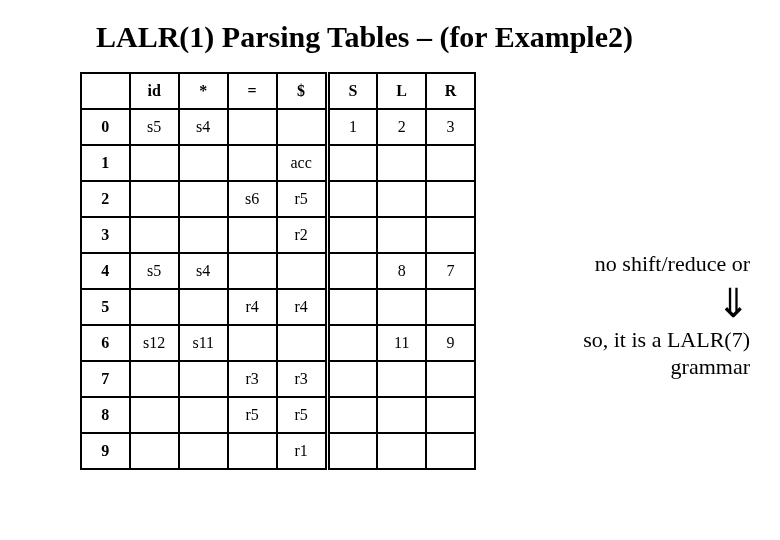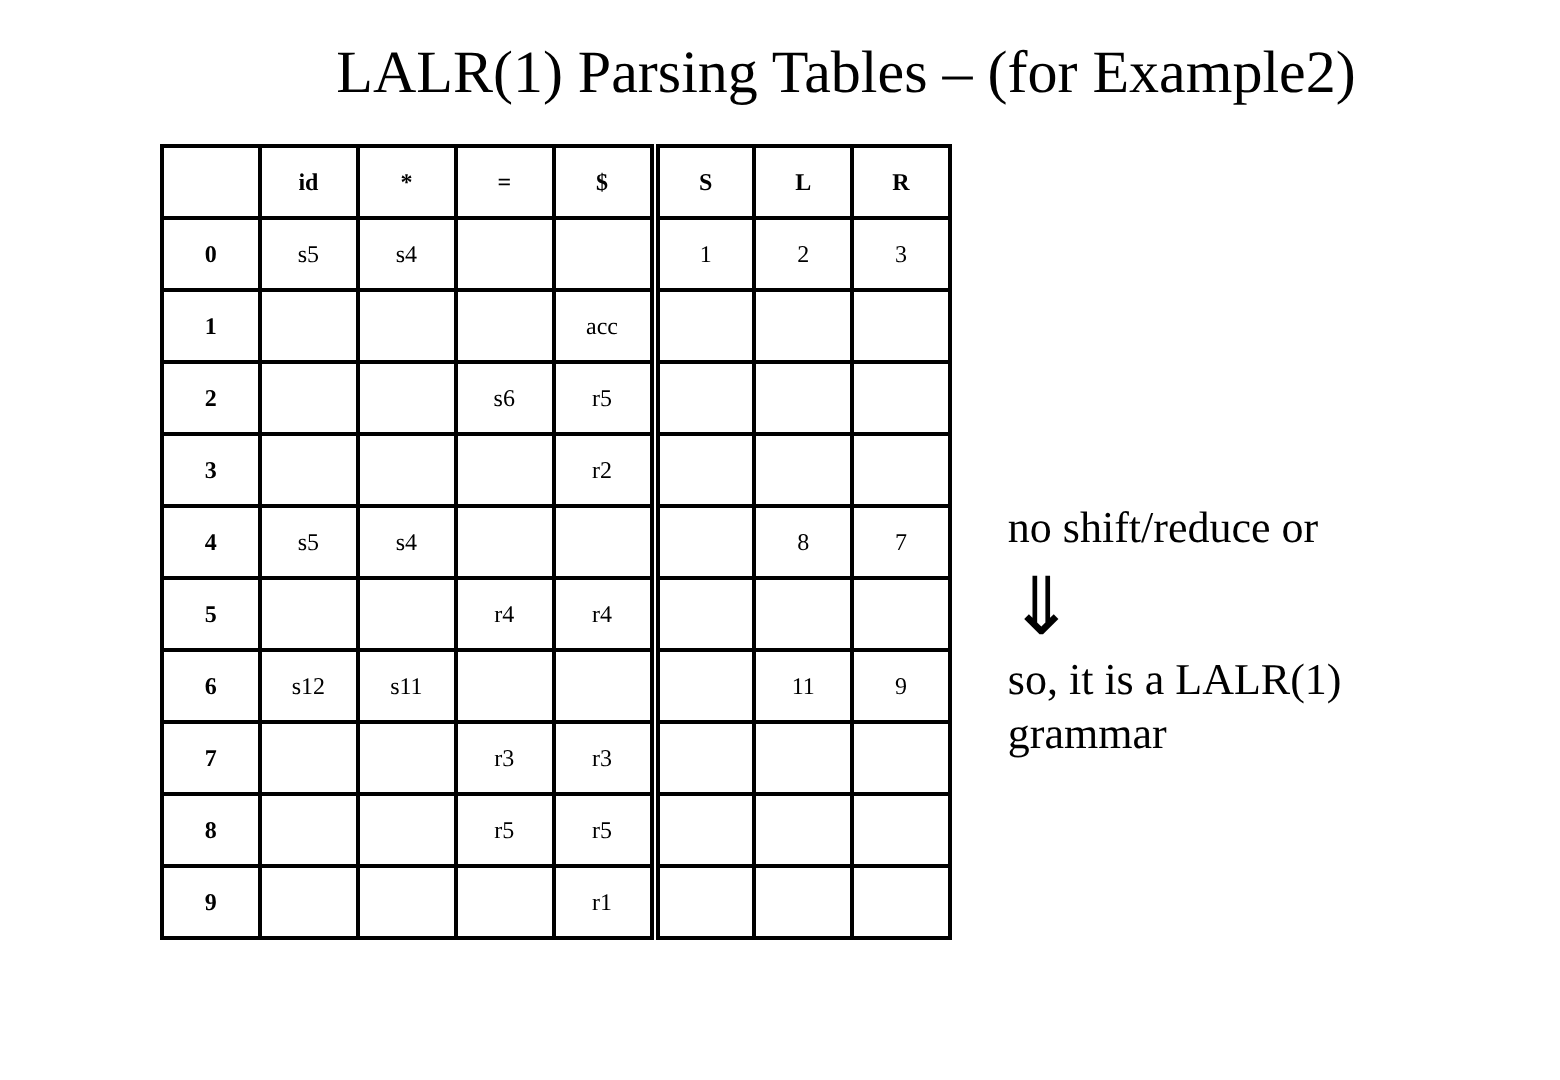--- a/index.html
+++ b/index.html
@@ -10,34 +10,34 @@
     background: #fff;
     font-family: "Times New Roman", Times, serif;
     color: #000;
   }
   .slide {
     padding: 20px 30px;
     box-sizing: border-box;
   }
   .title {
     font-size: 30px;
-    font-weight: normal;
-    text-align: center;
+    font-weight: bold;
+    text-align: left;
     margin: 0 0 18px 66px;
   }
   .content {
     display: flex;
     align-items: flex-start;
   }
   .tblwrap {
     margin-left: 50px;
   }
   table.parse {
     border-collapse: collapse;
-    font-size: 12px;
+    font-size: 16px;
     border-radius: 14px;
   }
   table.parse td, table.parse th {
     border: 2px solid #000;
     width: 48px;
     height: 34px;
     text-align: center;
     vertical-align: middle;
     padding: 0;
     font-weight: normal;
@@ -50,20 +50,21 @@
   }
   
   table.parse td.sep-right, table.parse th.sep-right {
     border-right-width: 5px;
     border-right-style: double;
   }
   .notes {
     margin-left: 28px;
     font-size: 22px;
     padding-top: 178px;
+    text-align: right;
   }
   .notes .line {
     line-height: 1.25;
   }
   .arrow {
     font-size: 40px;
     line-height: 1;
     margin: 6px 0 2px 0;
   }
 </style>
@@ -188,16 +189,16 @@
           <td></td>
           <td></td>
         </tr>
       </tbody>
         </table>
     </div>
 
     <div class="notes">
       <div class="line">no shift/reduce or</div>
       <div class="arrow">⇓</div>
-      <div class="line">so, it is a LALR(1) grammar</div>
+      <div class="line">so, it is a LALR(7) grammar</div>
     </div>
   </div>
 </div>
 
 </body></html>

